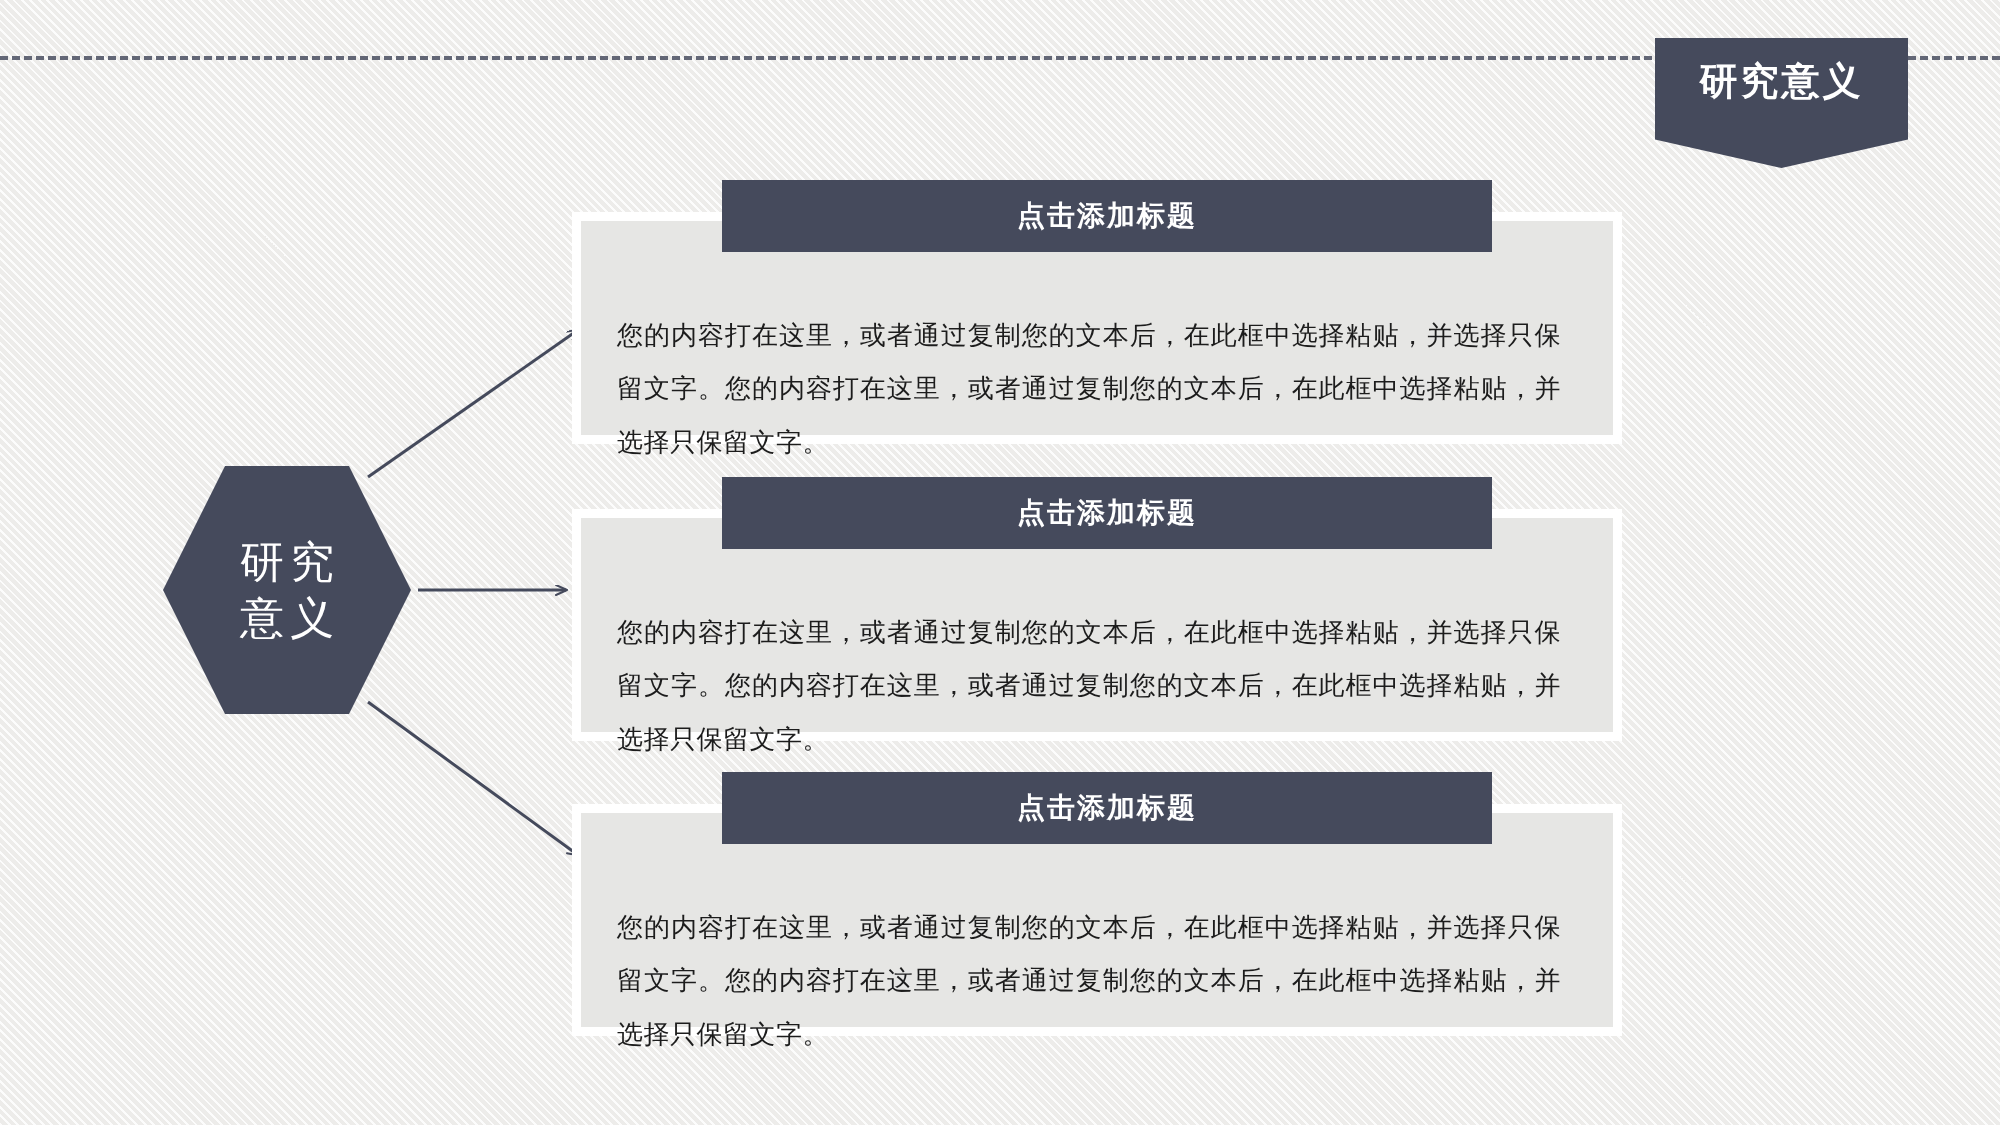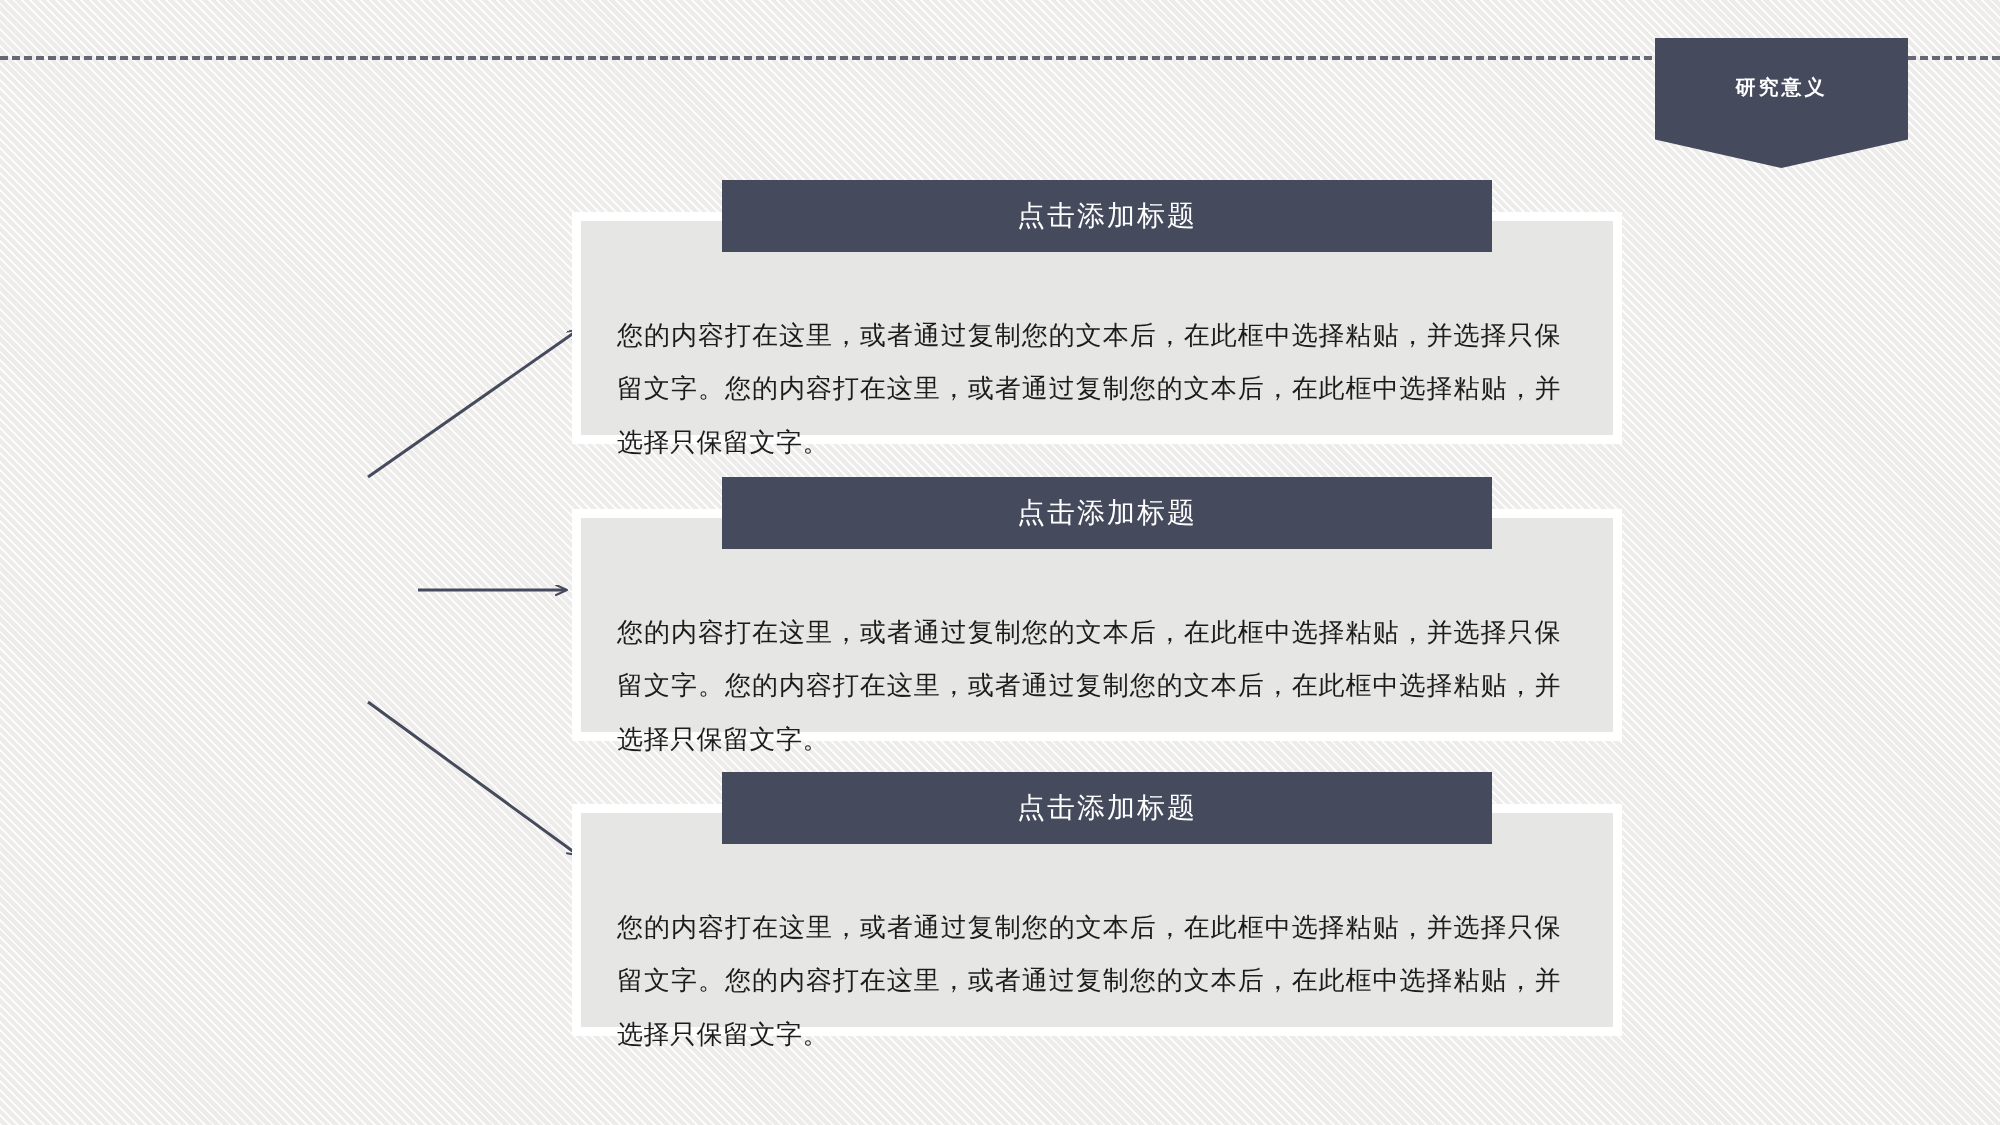--- a/index.html
+++ b/index.html
@@ -49,24 +49,24 @@
     height: 130px;
     background: #454a5c;
     clip-path: polygon(0 0, 100% 0, 100% 78%, 50% 100%, 0 78%);
     display: flex;
     align-items: flex-start;
     justify-content: center;
     z-index: 6;
   }
   #corner-banner .banner-text {
     color: #ffffff;
-    font-size: 20px;
+    font-size: 38px;
     font-weight: bold;
     letter-spacing: 3px;
-    margin-top: 36px;
+    margin-top: 18px;
     white-space: nowrap;
   }
 
   
   #hexagon {
     position: absolute;
     left: 163px;
     top: 466px;
     width: 248px;
     height: 248px;
@@ -123,20 +123,21 @@
     display: flex;
     align-items: center;
     justify-content: center;
     z-index: 4;
   }
   .card-header .card-title {
     color: #ffffff;
     font-size: 28px;
     letter-spacing: 2px;
     white-space: nowrap;
+    font-weight: bold;
   }
   .card-body {
     padding: 88px 52px 30px 36px;
     color: #1c1c1c;
     font-size: 26px;
     line-height: 2.05;
     text-align: justify;
     letter-spacing: 0.5px;
   }
 
@@ -151,20 +152,24 @@
 <body>
 
 <div id="slide">
 
   <div id="top-rule"></div>
 
   <div id="corner-banner">
     <span class="banner-text">研究意义</span>
   </div>
 
+  <div id="hexagon">
+    <span class="hex-line">研究</span>
+    <span class="hex-line">意义</span>
+  </div>
 
   <svg id="arrows" viewBox="0 0 2000 1125">
     <defs>
       <marker id="ah" markerWidth="14" markerHeight="14" refX="11" refY="5" orient="auto" markerUnits="userSpaceOnUse">
         <path d="M1,0 L12,5 L1,10" fill="none" stroke="#454a5c" stroke-width="2" stroke-linecap="round" stroke-linejoin="round"></path>
       </marker>
     </defs>
     <line x1="368" y1="477" x2="578" y2="330" stroke="#454a5c" stroke-width="3" marker-end="url(#ah)"></line>
     <line x1="418" y1="590" x2="566" y2="590" stroke="#454a5c" stroke-width="3" marker-end="url(#ah)"></line>
     <line x1="368" y1="702" x2="578" y2="855" stroke="#454a5c" stroke-width="3" marker-end="url(#ah)"></line>

